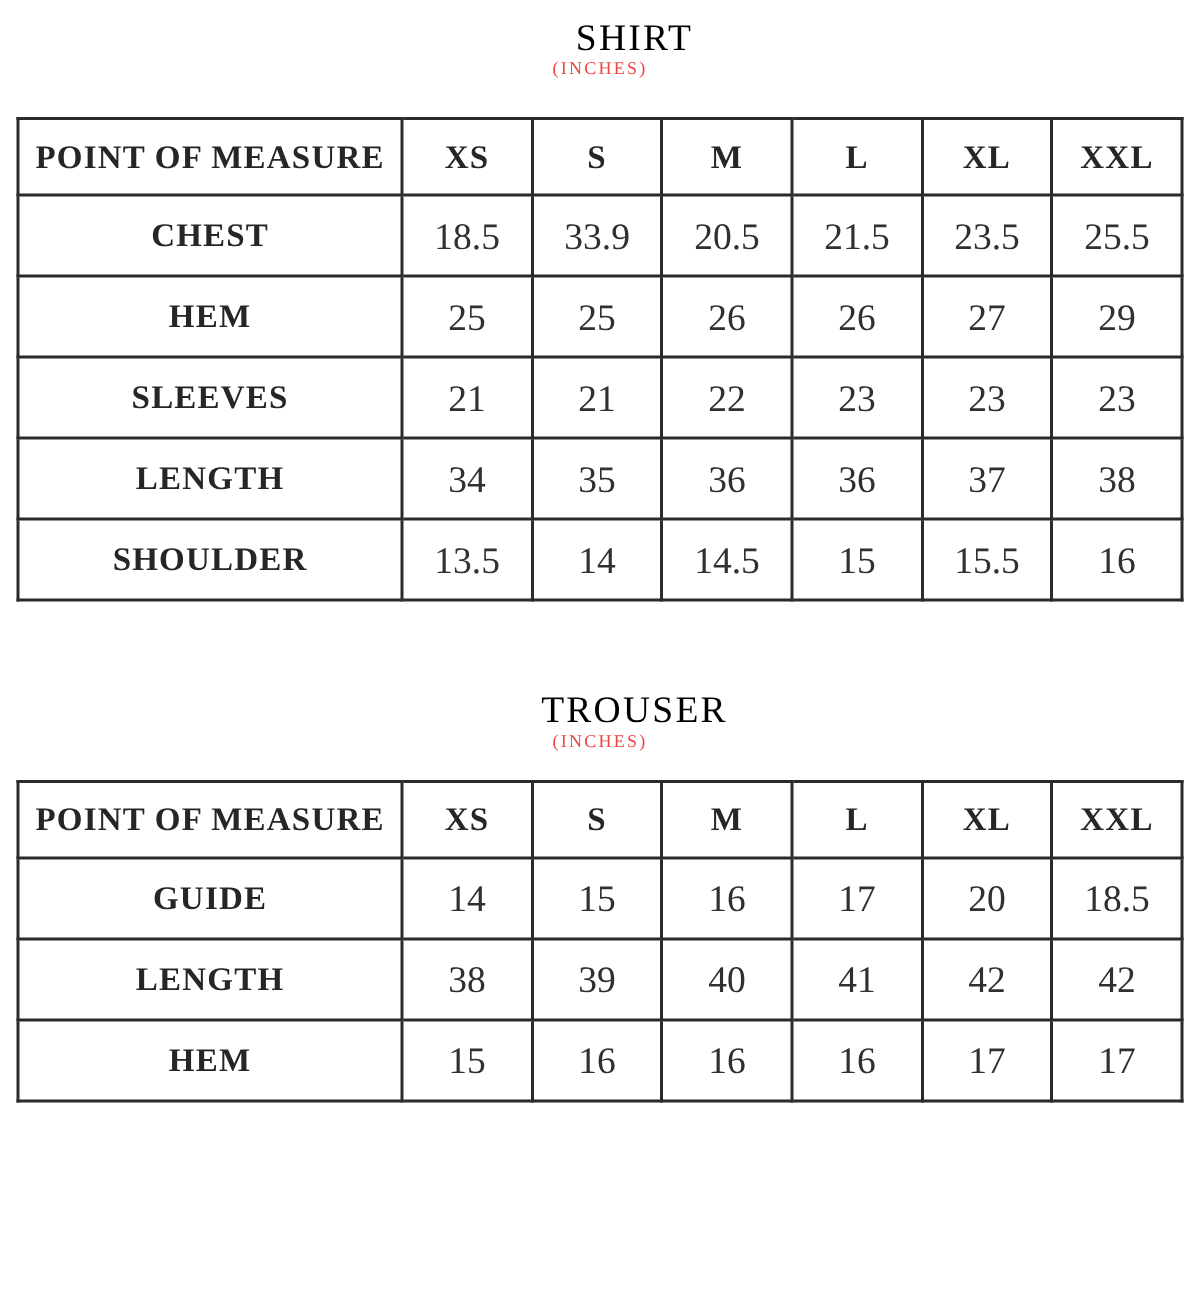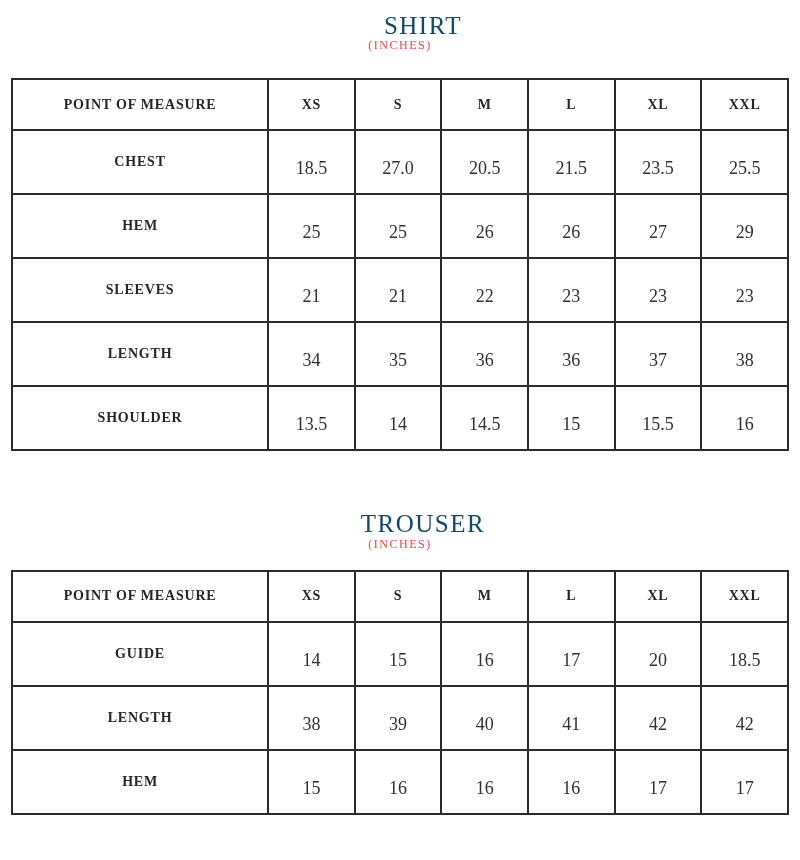--- a/index.html
+++ b/index.html
@@ -41,21 +41,21 @@
     margin: 3px auto 3px auto;
   }
   .style-code {
     font-size: 19px;
     color: #2d96a2;
     letter-spacing: 1px;
     margin: 0;
   }
   .section-heading {
     font-size: 25px;
-    color: #0c4a6e;
+    color: #000000;
     letter-spacing: 1.5px;
     margin: 0;
     line-height: 1.05;
     font-weight: 400;
     padding-left: 46px;
   }
   .section-unit {
     font-size: 12px;
     color: #ef4444;
     letter-spacing: 1.5px;
@@ -75,30 +75,30 @@
   .trouser-table-wrap { margin-top: 19px; }
   table.size-table th,
   table.size-table td {
     border: 2px solid #2b2b2b;
     height: 49px;
     text-align: center;
     vertical-align: middle;
     padding: 0;
   }
   table.size-table th {
-    font-size: 14px;
+    font-size: 22px;
     font-weight: 700;
     color: #262626;
     letter-spacing: 0.8px;
   }
   table.size-table td {
-    font-size: 18px;
+    font-size: 25px;
     font-weight: 400;
     color: #303030;
-    padding-top: 13px;
+    padding-top: 3px;
   }
 </style>
 </head>
 <body>
 
 <div class="page">
 
 
   <div class="shirt-heading-block">
     <h2 class="section-heading">SHIRT</h2>
@@ -124,21 +124,21 @@
             <th>M</th>
             <th>L</th>
             <th>XL</th>
             <th>XXL</th>
           </tr>
         </thead>
         <tbody>
           <tr>
             <th>CHEST</th>
             <td>18.5</td>
-            <td>27.0</td>
+            <td>33.9</td>
             <td>20.5</td>
             <td>21.5</td>
             <td>23.5</td>
             <td>25.5</td>
           </tr>
           <tr>
             <th>HEM</th>
             <td>25</td>
             <td>25</td>
             <td>26</td>

